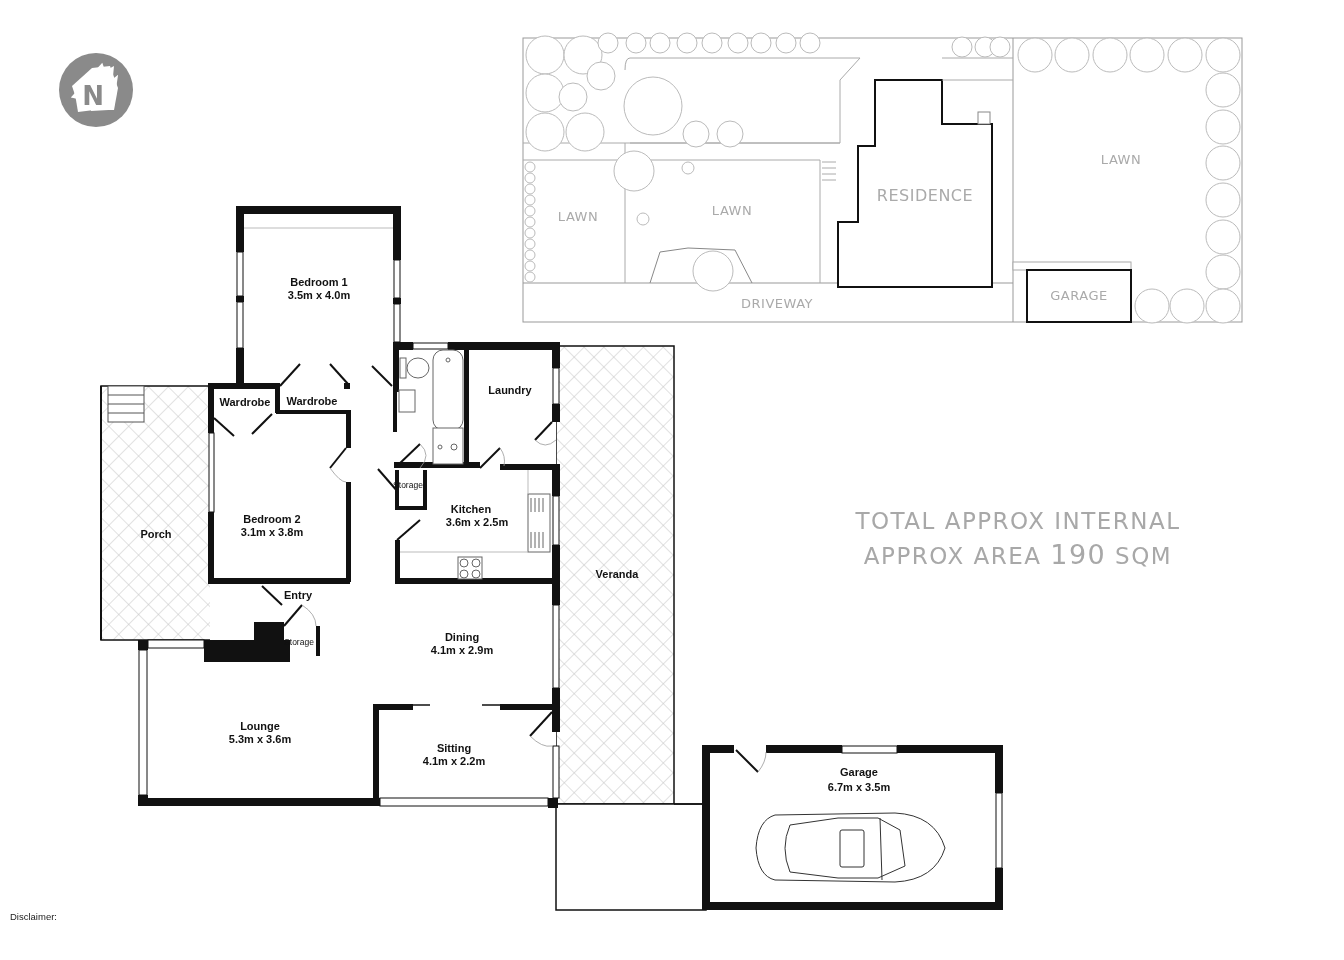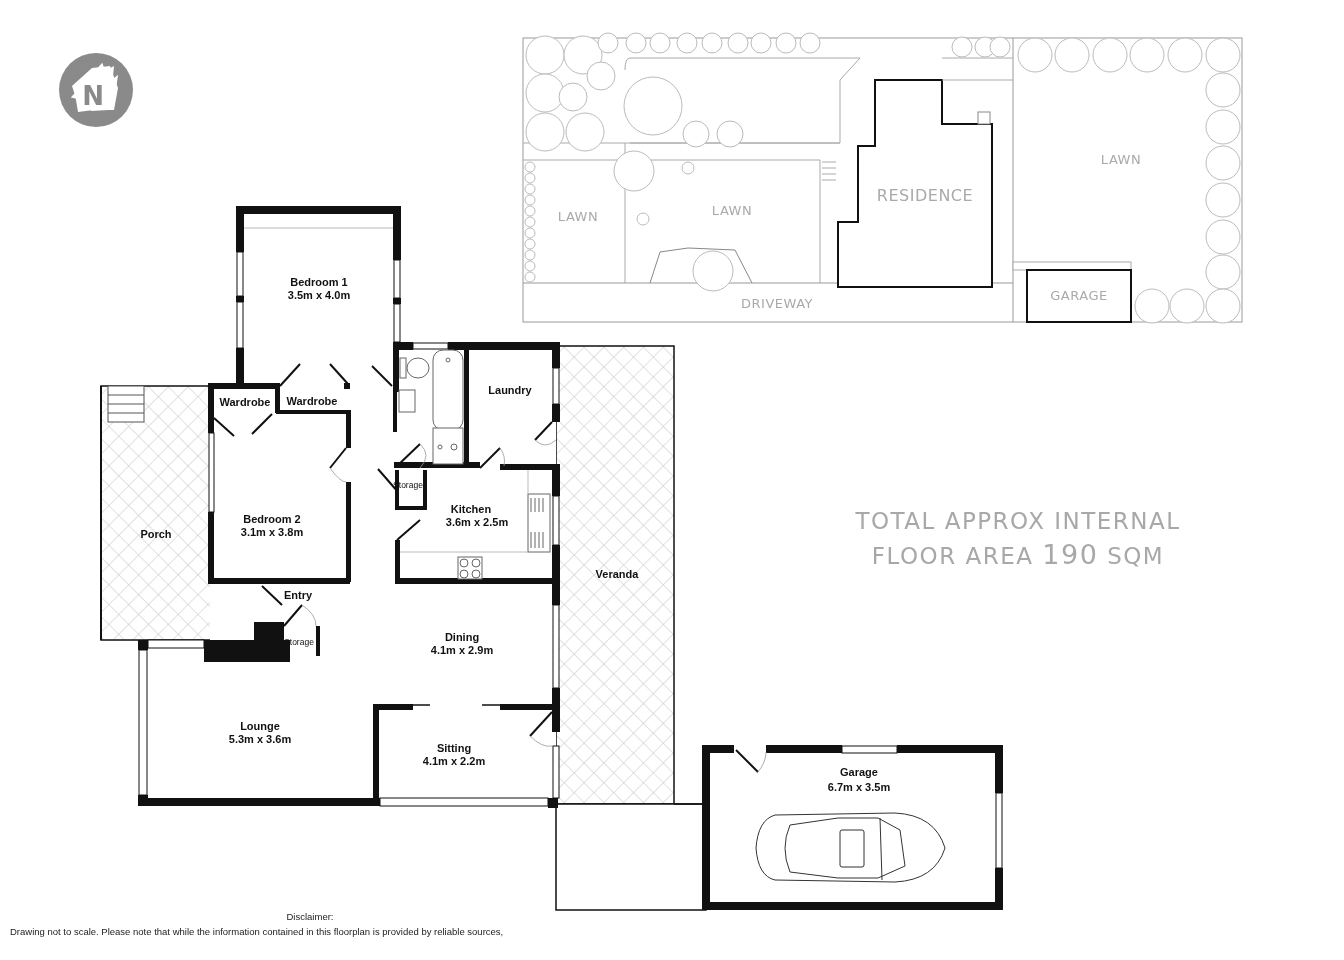--- a/index.html
+++ b/index.html
@@ -327,19 +327,18 @@
     <text class="room-dim" x="260" y="743">5.3m x 3.6m</text>
     <text class="room-name" x="454" y="752">Sitting</text>
     <text class="room-dim" x="454" y="765">4.1m x 2.2m</text>
     <text class="room-name" x="859" y="776">Garage</text>
     <text class="room-dim" x="859" y="791">6.7m x 3.5m</text>
   </g>
 </svg>
 
 <div class="area-text">
   <div>TOTAL APPROX INTERNAL</div>
-  <div><span>FLOOR AREA </span><span class="big">190</span><span> SQM</span></div>
+  <div><span>APPROX AREA </span><span class="big">190</span><span> SQM</span></div>
 </div>
 
 <div class="disclaimer">
-  <div style="margin-bottom:2px;text-align:center;">Disclaimer:</div>
-  <div>Drawing not to scale. Please note that while the information contained in this floorplan is provided by reliable sources,</div>
+  <div style="margin-bottom:2px;">Disclaimer:</div>
 </div>
 
 </body></html>

